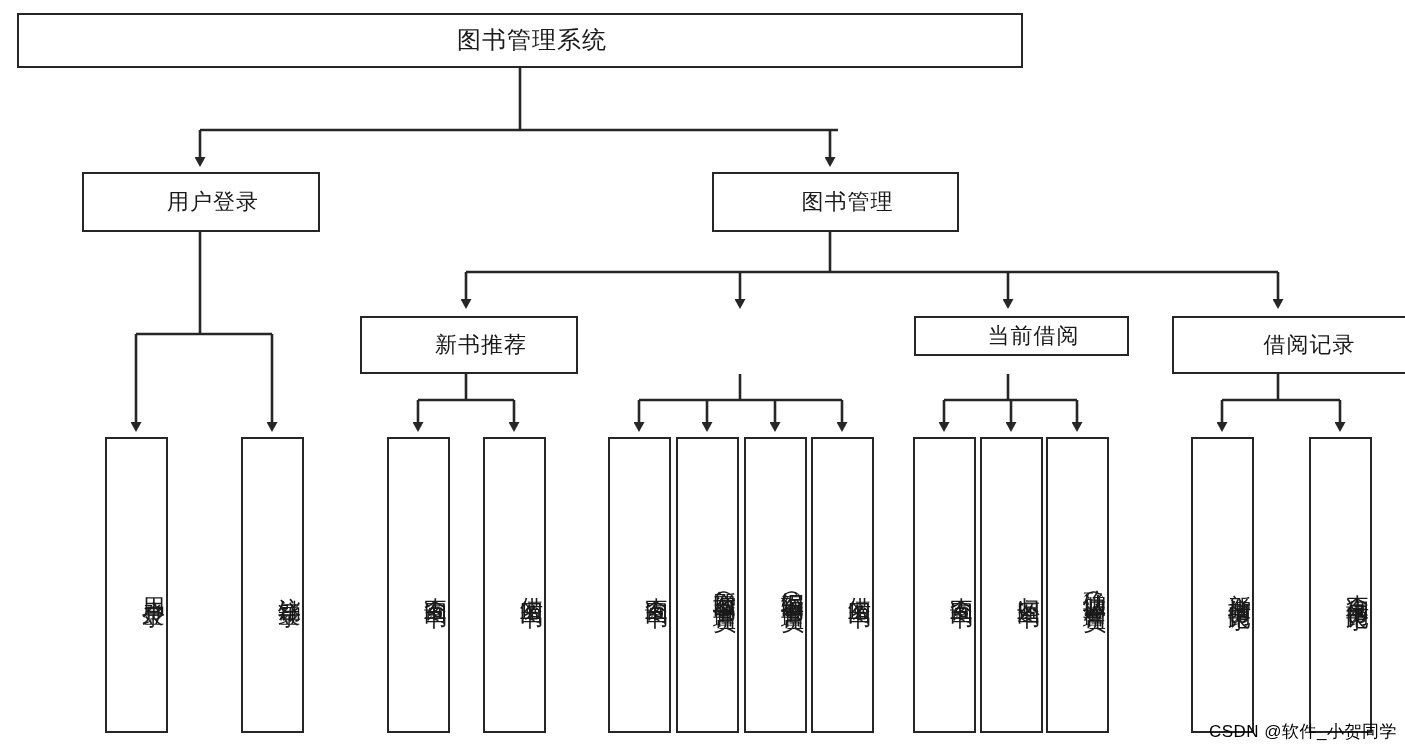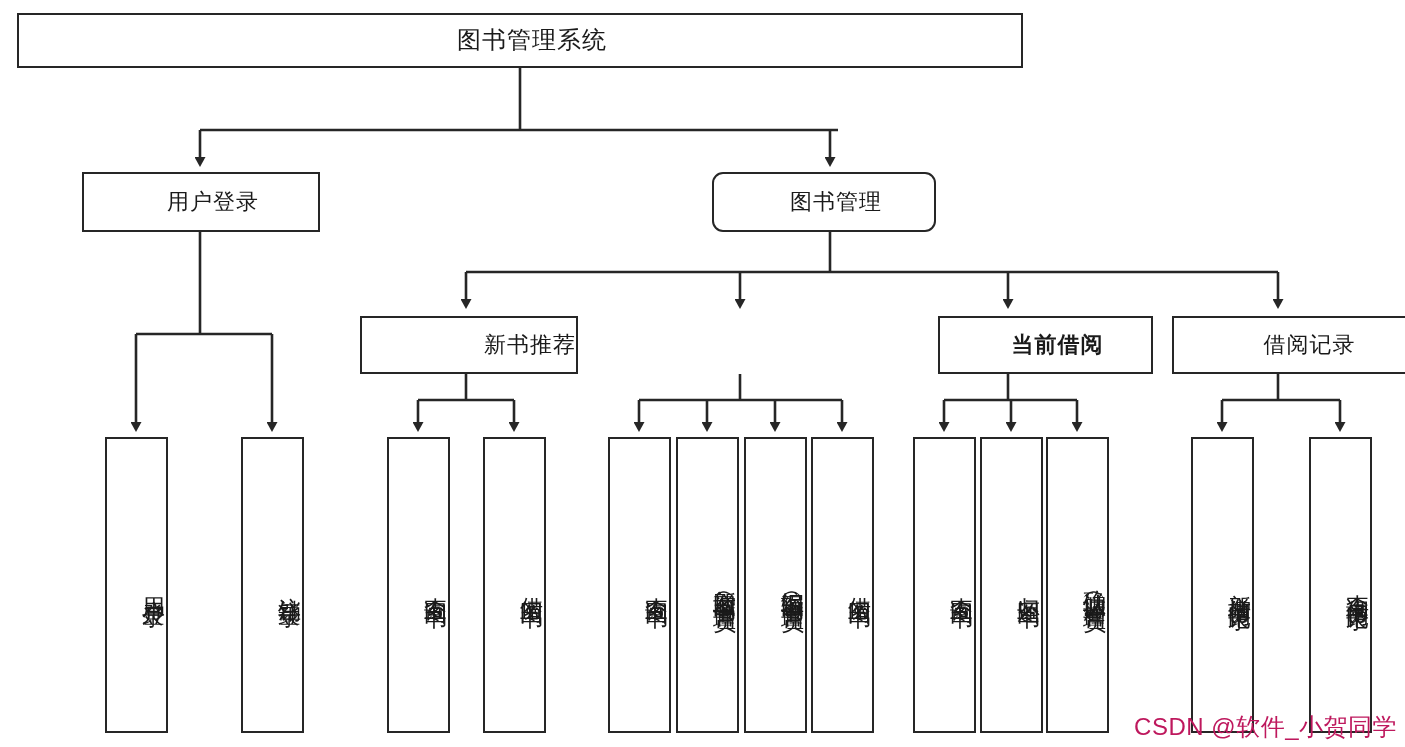--- a/index.html
+++ b/index.html
@@ -56,22 +56,22 @@
     text-orientation: upright;
     white-space: nowrap;
   }
   .node.root {
     font-size: 24px;
   }
   .watermark {
     position: absolute;
     right: 8px;
     bottom: 4px;
-    font-size: 24px;
-    color: #be185d;
+    font-size: 17px;
+    color: #000000;
     letter-spacing: 0.5px;
     white-space: nowrap;
   }
 </style>
 </head>
 <body>
 
 <div id="diagram-canvas">
 
   <svg class="connectors" viewBox="0 0 1405 747" xmlns="http://www.w3.org/2000/svg">
@@ -124,28 +124,28 @@
     </g>
   </svg>
 
   <div class="node horizontal root" style="left:17px; top:13px; width:1006px; height:55px;">
     <span>图书管理系统</span>
   </div>
 
   <div class="node horizontal" style="left:82px; top:172px; width:238px; height:60px;">
     <span>用户登录</span>
   </div>
-  <div class="node horizontal" style="left:712px; top:172px; width:224px; height:60px;border-radius:11px;">
+  <div class="node horizontal" style="left:712px; top:172px; width:247px; height:60px;">
     <span>图书管理</span>
   </div>
 
-  <div class="node horizontal" style="left:360px; top:316px; width:218px; height:58px;justify-content:flex-end;">
+  <div class="node horizontal" style="left:360px; top:316px; width:218px; height:58px;">
     <span>新书推荐</span>
   </div>
-  <div class="node horizontal" style="left:938px; top:316px; width:215px; height:58px;font-weight:bold;">
+  <div class="node horizontal" style="left:914px; top:316px; width:215px; height:40px;">
     <span>当前借阅</span>
   </div>
   <div class="node horizontal" style="left:1172px; top:316px; width:251px; height:58px;">
     <span>借阅记录</span>
   </div>
 
   <div class="node vertical" style="left:105px; top:437px; width:63px; height:296px;">
     <span class="vlabel">用户登录</span>
   </div>
   <div class="node vertical" style="left:241px; top:437px; width:63px; height:296px;">

